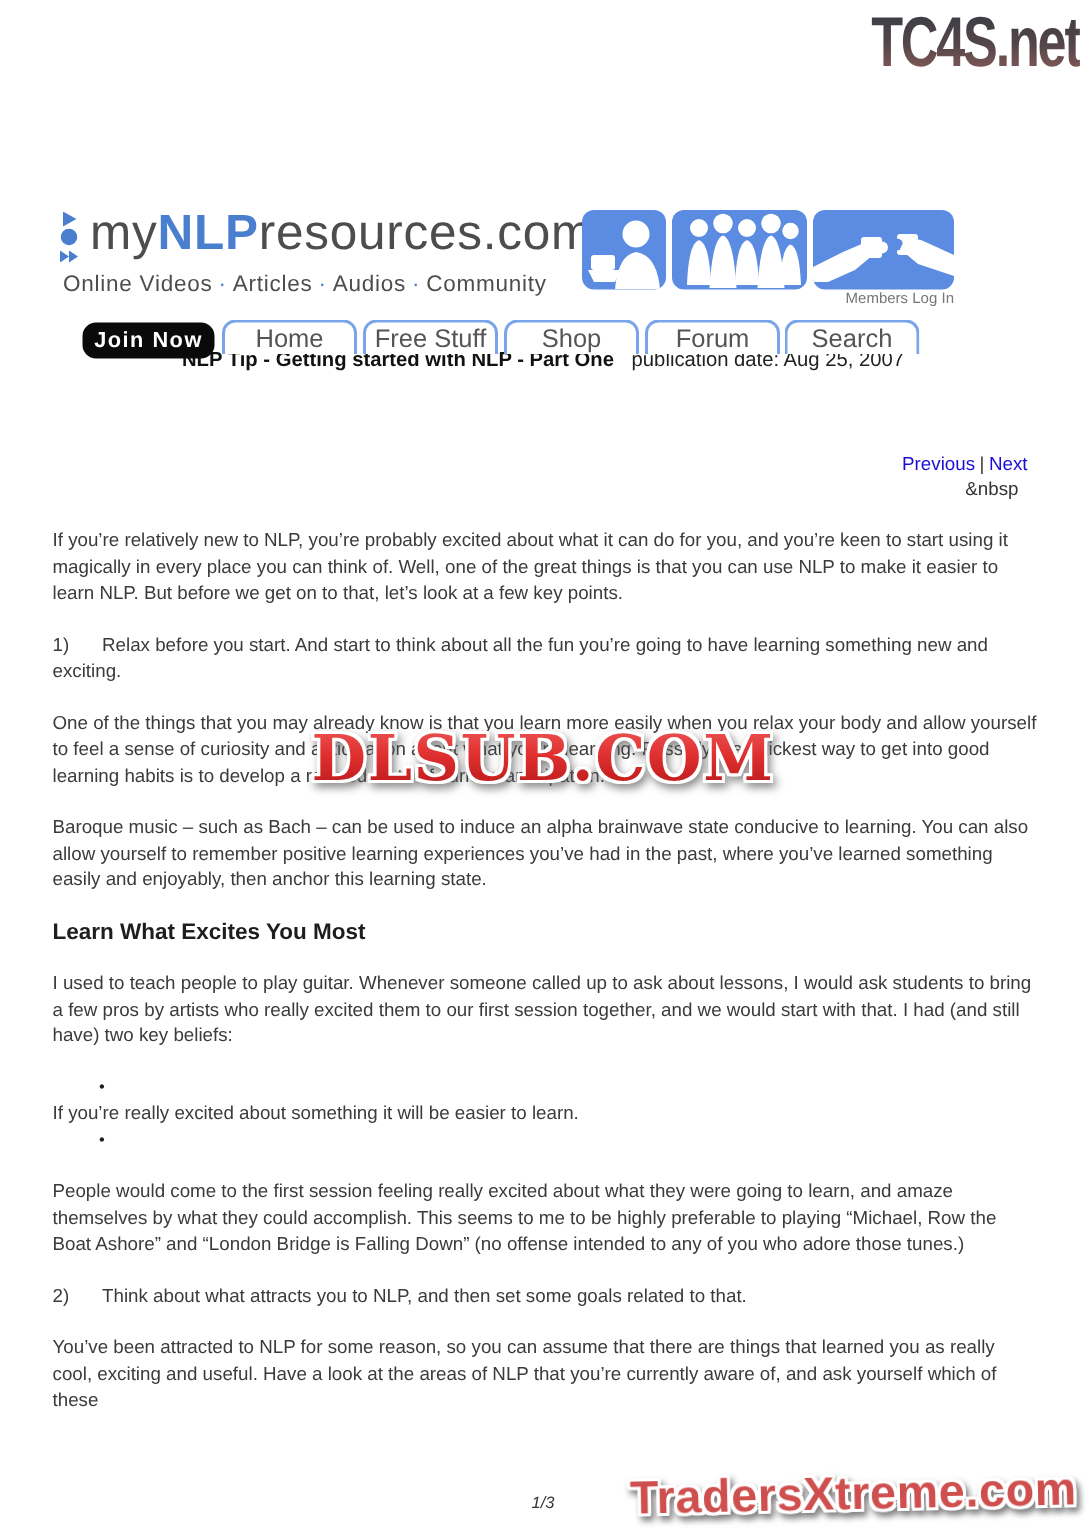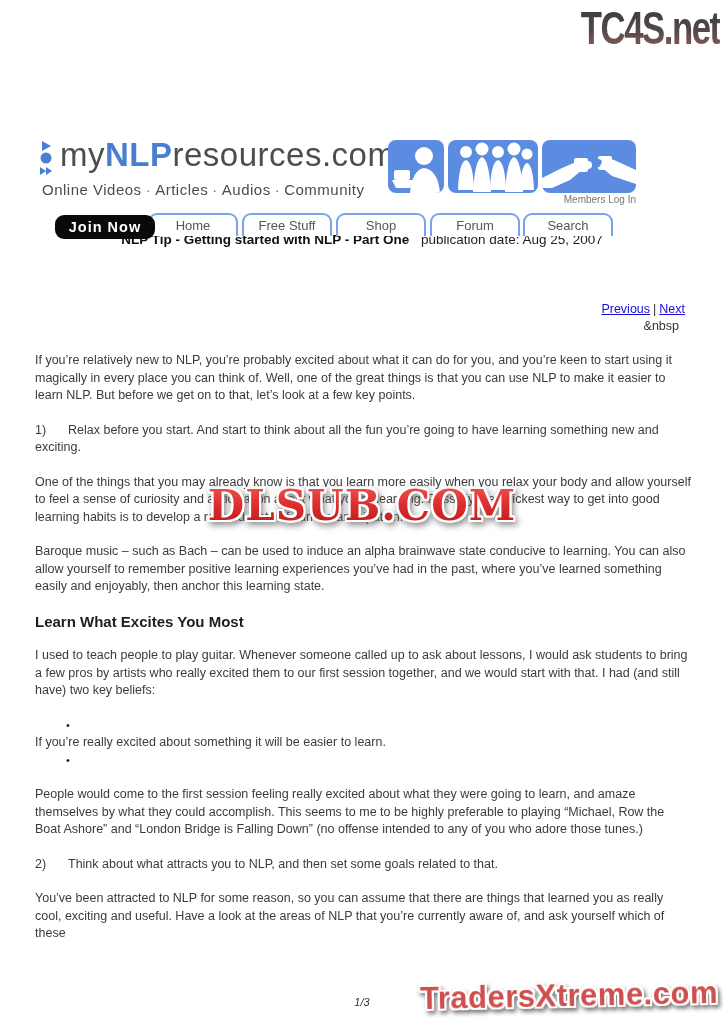--- a/index.html
+++ b/index.html
@@ -55,47 +55,47 @@
 
   .tiles { position:absolute; left:388px; top:140px; display:flex; gap:4px; height:53px; }
   .tile { background:#5b8ce2; border-radius:8px; height:53px; display:flex; align-items:center; justify-content:center; overflow:hidden; }
   .tile-1 { width:56px; } .tile-2 { width:90px; } .tile-3 { width:94px; }
   .members { position:absolute; left:388px; top:194px; width:248px; text-align:right;
              font-size:10px; color:#777777; }
 
   
   .nav { position:absolute; left:0; top:213px; width:724px; height:25px; }
   .join-btn {
-    position:absolute; left:55px; top:2px; width:100px; height:24px;
+    position:absolute; left:55px; top:2px; width:88px; height:24px;
     background:#0a0a0a; border-radius:9px; color:#ffffff;
     font-weight:bold; font-size:14.5px; letter-spacing:1px;
     display:flex; align-items:center; justify-content:center; z-index:2;
   }
   .tab {
     position:absolute; top:0; width:90px; height:23px;
     border:2px solid #7aa4ea; border-bottom:none;
     border-radius:9px 9px 0 0; background:#ffffff;
     display:flex; align-items:center; justify-content:center;
-    font-size:13px; color:#555555; z-index:1;
+    font-size:17px; color:#555555; z-index:1;
   }
   .tab-0 { left:148px; } .tab-1 { left:242px;text-align:right; } .tab-2 { left:336px; }
   .tab-3 { left:430px; } .tab-4 { left:523px; }
 
   .title-line {
     position:absolute; left:0; top:232px; width:724px;
     text-align:center; white-space:nowrap;
     font-size:13.5px; color:#111111;
   }
   .title-line .article-title { font-weight:bold; }
   .title-line .pub-date { font-weight:normal; margin-left:8px; color:#222222; }
 
   
   .pager { position:absolute; top:301px; right:39px; text-align:right;
            font-size:12.5px; color:#333333; line-height:16px; }
-  .pager a { color:#1a0dd6; text-decoration:underline; cursor:pointer; }
+  .pager a { color:#1a0dd6; cursor:pointer; }
   .pager .sep { padding:0 3px; }
   .pager .nbsp-line { margin-top:1px; padding-right:6px; }
 
   
   .article {
     position:absolute; left:35px; top:352px; width:656px;
     font-size:12.5px; line-height:17.5px; color:#3b3b3b;
   }
   .article p { margin:0 0 17px 0; }
   .article .num { display:inline-block; width:33px; }

